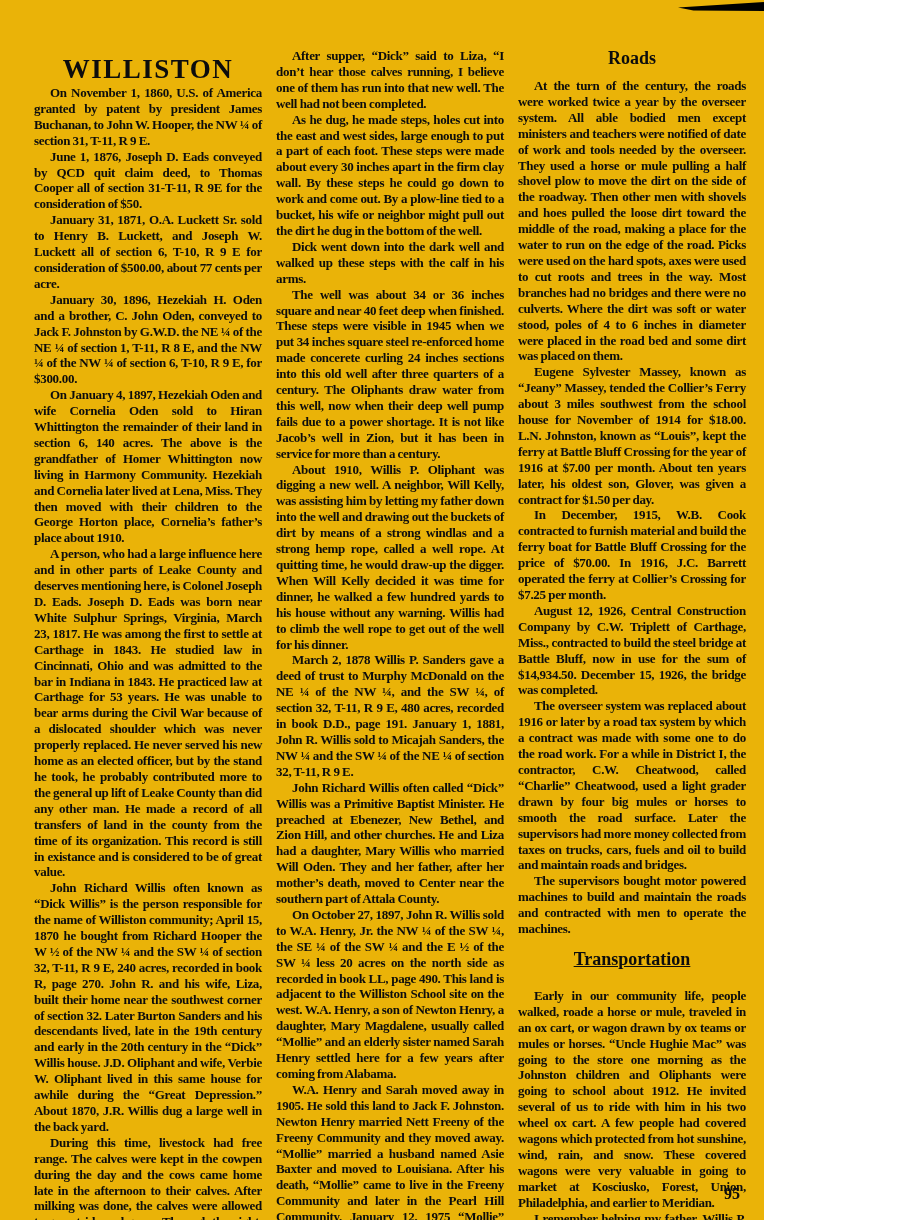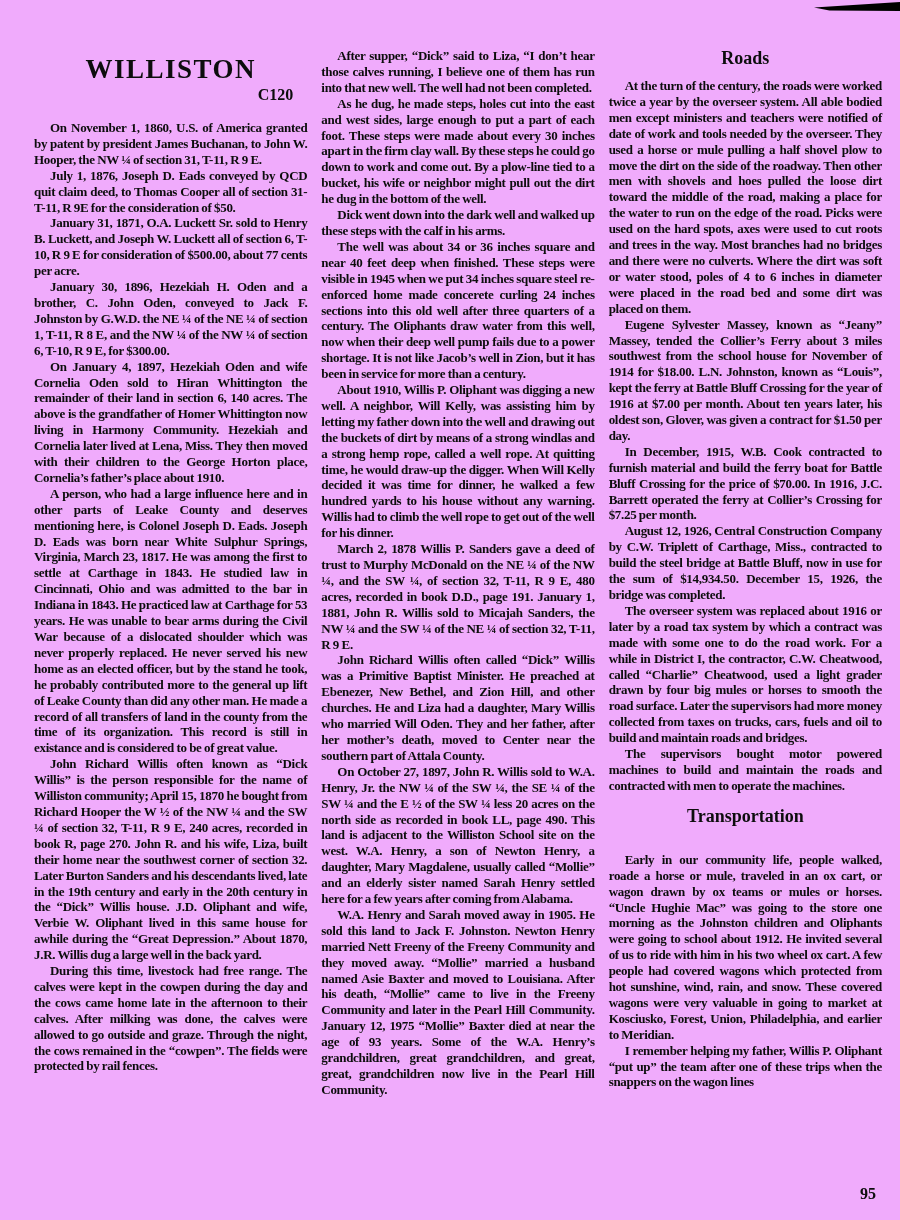--- a/index.html
+++ b/index.html
@@ -2,23 +2,23 @@
 <html><head>
 <meta charset="utf-8">
 <style>
   html, body {
     margin: 0;
     padding: 0;
     background: #ffffff;
   }
   .page {
     position: relative;
-    width: 900px;
+    width: 764px;
     height: 1220px;
-    background: #f0abfc;
+    background: #eab308;
     overflow: hidden;
     font-family: "Liberation Serif", serif;
     color: #0d0d0d;
   }
   .scan-mark {
     position: absolute;
     top: 2px;
     right: 0;
     width: 86px;
     height: 10px;
@@ -48,21 +48,22 @@
     font-size: 16px;
     font-weight: bold;
   }
   .heading {
     margin: 0 0 9px 0;
     font-size: 18px;
     font-weight: bold;
     text-align: center;
   }
   .heading.mid {
-    margin: 12px 0 25px 0;
+    margin: 12px 0 18px 0;
+    text-decoration: underline;
   }
   p.para {
     margin: 0;
     font-size: 13px;
     line-height: 15.9px;
     font-weight: bold;
     text-align: justify;
     text-indent: 16px;
     letter-spacing: -0.3px;
     word-spacing: -0.5px;
@@ -79,23 +80,22 @@
 </head>
 <body>
 
 <div class="page">
   <div class="scan-mark"></div>
 
   <div class="columns">
 
     <div class="col">
       <h1 class="title">WILLISTON</h1>
-      <div class="code">C120</div>
       <p class="para">On November 1, 1860, U.S. of America granted by patent by president James Buchanan, to John W. Hooper, the NW ¼ of section 31, T-11, R 9 E.</p>
-      <p class="para">July 1, 1876, Joseph D. Eads conveyed by QCD quit claim deed, to Thomas Cooper all of section 31-T-11, R 9E for the consideration of $50.</p>
+      <p class="para">June 1, 1876, Joseph D. Eads conveyed by QCD quit claim deed, to Thomas Cooper all of section 31-T-11, R 9E for the consideration of $50.</p>
       <p class="para">January 31, 1871, O.A. Luckett Sr. sold to Henry B. Luckett, and Joseph W. Luckett all of section 6, T-10, R 9 E for consideration of $500.00, about 77 cents per acre.</p>
       <p class="para">January 30, 1896, Hezekiah H. Oden and a brother, C. John Oden, conveyed to Jack F. Johnston by G.W.D. the NE ¼ of the NE ¼ of section 1, T-11, R 8 E, and the NW ¼ of the NW ¼ of section 6, T-10, R 9 E, for $300.00.</p>
       <p class="para">On January 4, 1897, Hezekiah Oden and wife Cornelia Oden sold to Hiran Whittington the remainder of their land in section 6, 140 acres. The above is the grandfather of Homer Whittington now living in Harmony Community. Hezekiah and Cornelia later lived at Lena, Miss. They then moved with their children to the George Horton place, Cornelia’s father’s place about 1910.</p>
       <p class="para">A person, who had a large influence here and in other parts of Leake County and deserves mentioning here, is Colonel Joseph D. Eads. Joseph D. Eads was born near White Sulphur Springs, Virginia, March 23, 1817. He was among the first to settle at Carthage in 1843. He studied law in Cincinnati, Ohio and was admitted to the bar in Indiana in 1843. He practiced law at Carthage for 53 years. He was unable to bear arms during the Civil War because of a dislocated shoulder which was never properly replaced. He never served his new home as an elected officer, but by the stand he took, he probably contributed more to the general up lift of Leake County than did any other man. He made a record of all transfers of land in the county from the time of its organization. This record is still in existance and is considered to be of great value.</p>
       <p class="para">John Richard Willis often known as “Dick Willis” is the person responsible for the name of Williston community; April 15, 1870 he bought from Richard Hooper the W ½ of the NW ¼ and the SW ¼ of section 32, T-11, R 9 E, 240 acres, recorded in book R, page 270. John R. and his wife, Liza, built their home near the southwest corner of section 32. Later Burton Sanders and his descendants lived, late in the 19th century and early in the 20th century in the “Dick” Willis house. J.D. Oliphant and wife, Verbie W. Oliphant lived in this same house for awhile during the “Great Depression.” About 1870, J.R. Willis dug a large well in the back yard.</p>
       <p class="para">During this time, livestock had free range. The calves were kept in the cowpen during the day and the cows came home late in the afternoon to their calves. After milking was done, the calves were allowed to go outside and graze. Through the night, the cows remained in the “cowpen”. The fields were protected by rail fences.</p>
     </div>
 
     <div class="col">
       <p class="para">After supper, “Dick” said to Liza, “I don’t hear those calves running, I believe one of them has run into that new well. The well had not been completed.</p>

